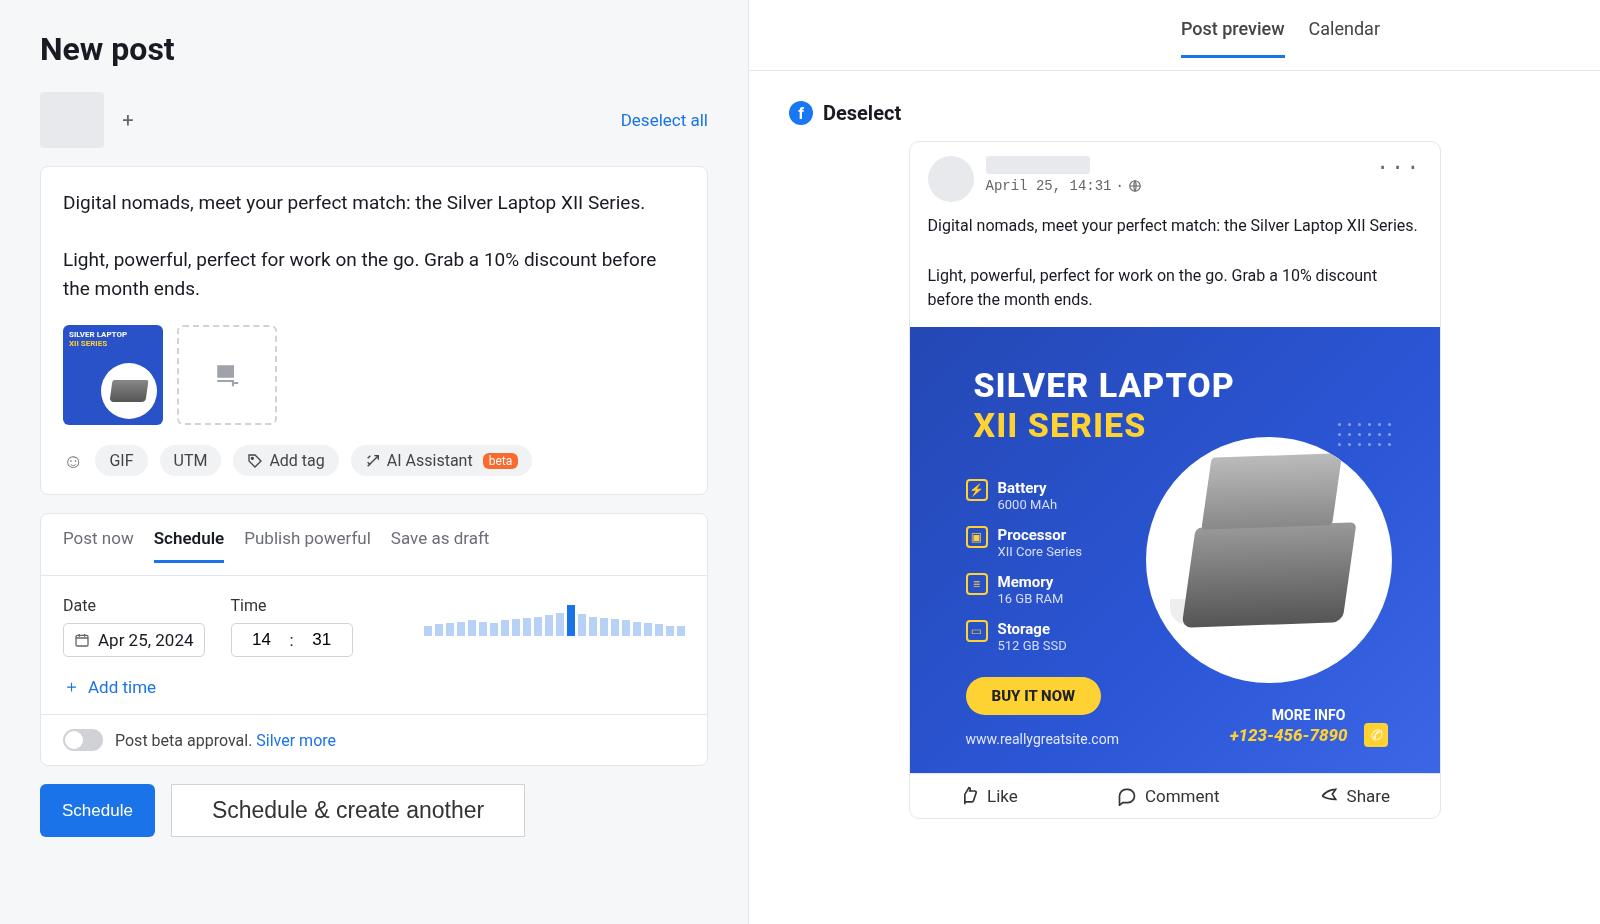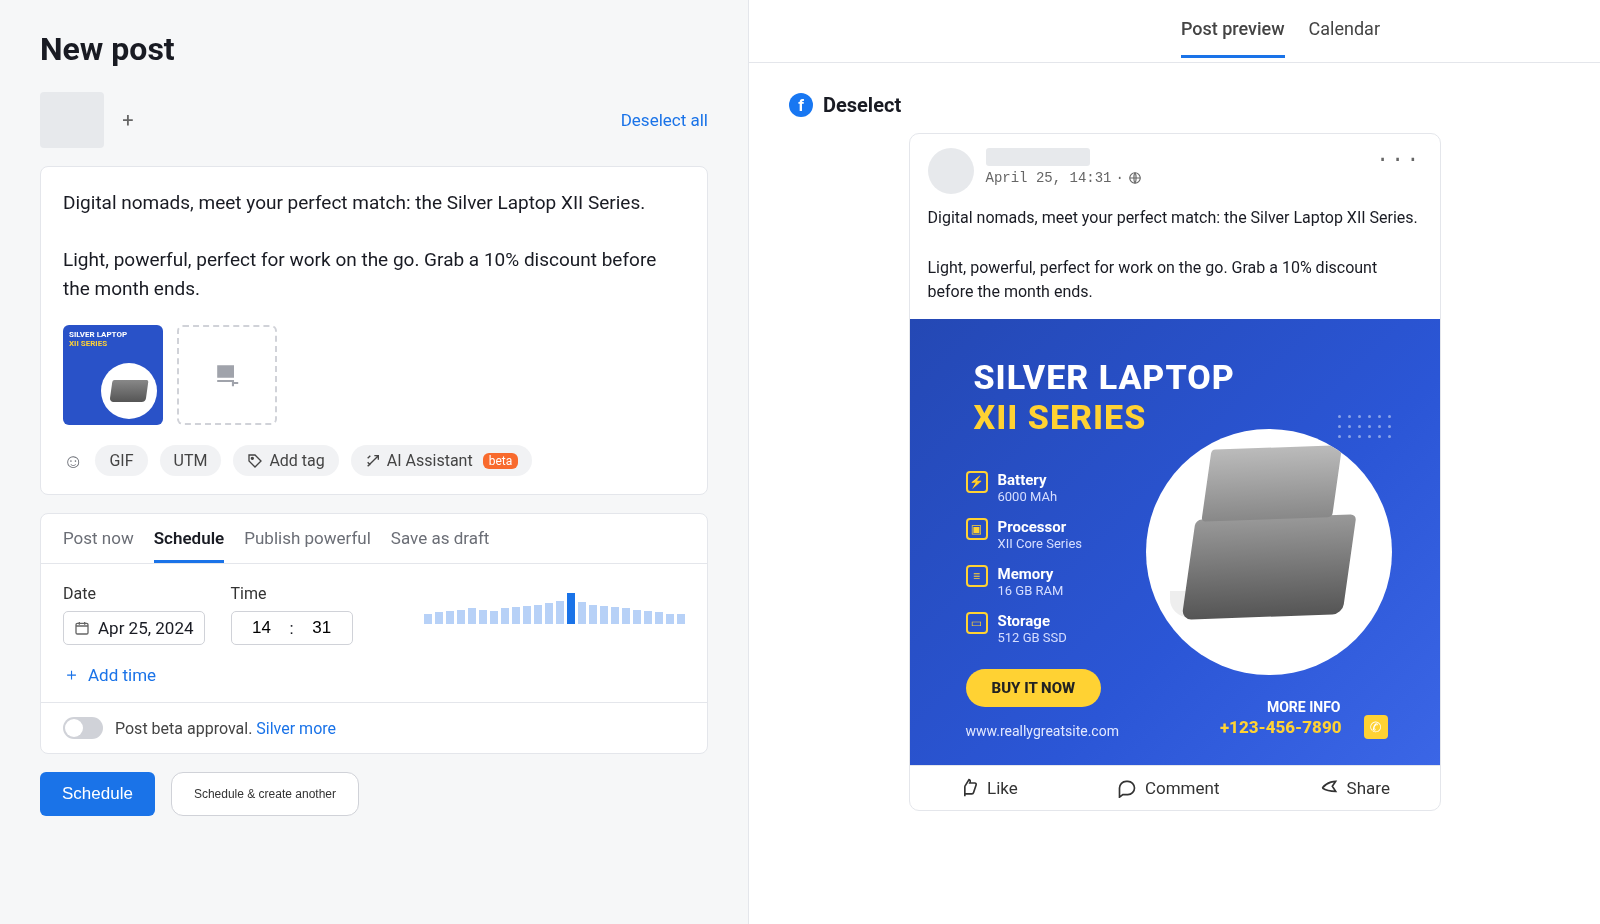--- a/index.html
+++ b/index.html
@@ -30,44 +30,44 @@
   .thumb-circle { position:absolute; right:6px; bottom:6px; width:56px; height:56px; background:#fff; border-radius:50%; display:flex; align-items:center; justify-content:center; }
   .thumb-laptop { width:36px; height:22px; background:linear-gradient(#888,#555); border-radius:2px 2px 4px 4px; transform: skewX(-8deg); }
   .add-media { width:100px; height:100px; border:2px dashed #d0d2d8; border-radius:6px; display:flex; align-items:center; justify-content:center; cursor:pointer; }
   .add-media svg { width:28px; height:28px; fill:#a0a3ab; }
   .toolbar { display:flex; gap:12px; align-items:center; }
   .tool-icon { color:#6b6e76; font-size:20px; cursor:pointer; }
   .pill { background:#f1f2f4; border-radius:18px; padding:6px 14px; font-size:16px; color:#444; cursor:pointer; display:inline-flex; align-items:center; gap:6px; }
   .badge-beta { background:#f86a2d; color:#fff; font-size:12px; border-radius:6px; padding:1px 6px; margin-left:4px; }
 
   .schedule-card { }
-  .sched-tabs { display:flex; gap:20px; padding:14px 22px 0 22px; border-bottom:1px solid #e4e6eb; }
+  .sched-tabs { display:flex; gap:20px; padding:14px 22px 12px 22px; border-bottom:1px solid #e4e6eb; }
   .sched-tab { font-size:17px; color:#6b6e76; padding-bottom:12px; cursor:pointer; }
   .sched-tab.active { color:#191b23; font-weight:600; border-bottom:3px solid #1a73e8; }
   .sched-body { padding:20px 22px 16px 22px; }
   .dt-row { display:flex; gap:26px; align-items:flex-start; }
   .dt-col { display:flex; flex-direction:column; gap:8px; }
   .dt-label { font-size:16px; color:#333; }
   .input-box { border:1px solid #d0d2d8; border-radius:5px; padding:6px 10px; display:flex; align-items:center; gap:8px; font-size:17px; }
   .input-box input { border:none; outline:none; font-size:17px; width:40px; text-align:center; }
   .input-box .date-val { font-size:17px; }
   .bars { display:flex; align-items:flex-end; gap:3px; height:40px; margin-left:auto; }
   .bars div { width:8px; background:#b7d1f7; }
   .bars .highlight { background:#1a73e8; }
   .add-time { margin-top:18px; color:#1a73e8; font-size:17px; display:inline-flex; gap:8px; align-items:center; cursor:pointer; }
   .approval-row { border-top:1px solid #e4e6eb; padding:14px 22px; display:flex; align-items:center; gap:12px; }
   .toggle { width:40px; height:22px; background:#d0d2d8; border-radius:11px; position:relative; cursor:pointer; }
   .toggle::after { content:""; position:absolute; top:2px; left:2px; width:18px; height:18px; background:#fff; border-radius:50%; }
   .approval-text { font-size:16px; color:#444; }
   .action-row { margin-top:18px; display:flex; gap:16px; }
   .btn-primary { background:#1a73e8; color:#fff; border:none; border-radius:6px; padding:12px 22px; font-size:17px; cursor:pointer; }
-  .btn-secondary { background:#fff; border:1px solid #d0d2d8; border-radius:12px; padding:12px 22px; font-size:12px; cursor:pointer; color:#333; }
+  .btn-secondary { background:#fff; border:1px solid #d0d2d8; border-radius:0; padding:12px 40px; font-size:23px; cursor:pointer; color:#333; }
 
   
-  .right-tabs { display:flex; justify-content:flex-end; gap:24px; padding:18px 220px 4px 0; border-bottom:1px solid #e4e6eb; }
+  .right-tabs { display:flex; justify-content:flex-end; gap:24px; padding:18px 220px 12px 0; border-bottom:1px solid #e4e6eb; }
   .right-tab { font-size:18px; color:#444; padding-bottom:16px; cursor:pointer; }
   .right-tab.active { border-bottom:3px solid #1a73e8; font-weight:500; }
   .preview-wrap { padding:30px 40px 30px 40px; }
   .platform-header { display:flex; align-items:center; gap:10px; margin-bottom:16px; }
   .fb-icon { width:24px; height:24px; border-radius:50%; background:#1877f2; display:flex; align-items:center; justify-content:center; color:#fff; font-weight:700; font-size:16px; }
   .platform-name { font-size:20px; font-weight:700; }
   .post-card { border:1px solid #e4e6eb; border-radius:10px; overflow:hidden; width:532px; margin:0 auto; }
   .post-header { padding:14px 18px 8px 18px; display:flex; gap:12px;font-family:Liberation Mono, monospace; }
   .post-avatar { width:46px; height:46px; border-radius:50%; background:#e7e9ec; }
   .post-meta { flex:1; }
@@ -85,21 +85,21 @@
   .pi-cup { width:38px; height:26px; background:#eee; border-radius:0 0 18px 18px; position:absolute; bottom:58px; left:24px; }
   .specs { position:absolute; left:56px; top:152px; font-size:14px; }
   .spec { display:flex; gap:10px; margin-bottom:14px; align-items:flex-start; }
   .spec-icon { width:22px; height:22px; border:2px solid #ffd233; border-radius:4px; display:flex; align-items:center; justify-content:center; font-size:12px; color:#ffd233; flex-shrink:0; }
   .spec-label { font-weight:700; font-size:15px; }
   .spec-sub { font-size:13px; color:#d6deff; }
   .buy-btn { position:absolute; left:56px; bottom:58px; background:#ffd233; color:#222; font-weight:800; padding:10px 26px; border-radius:22px; font-size:15px; }
   .site { position:absolute; left:56px; bottom:26px; font-size:14px; color:#e2e8ff; }
   .more-info { position:absolute; right:52px; bottom:26px; text-align:center; }
   .more-info-label { font-size:14px; font-weight:700; color:#fff; }
-  .phone-row { display:flex; align-items:center; gap:22px; justify-content:space-between; }
+  .phone-row { display:flex; align-items:center; gap:16px; justify-content:space-between;font-style:italic; }
   .phone { font-size:17px; font-weight:800; color:#ffd233; }
   .phone-chip { width:24px; height:24px; background:#ffd233; border-radius:4px; display:flex; align-items:center; justify-content:center; font-size:14px; }
   .dots-grid { position:absolute; right:48px; top:96px; display:grid; grid-template-columns:repeat(6,4px); grid-auto-rows:4px; gap:6px; }
   .dots-grid span { width:3px; height:3px; background:#8aa3e8; border-radius:50%; }
   .post-actions { display:flex; justify-content:space-around; padding:12px 0; border-top:1px solid #e4e6eb;text-align:center; }
   .pa { display:flex; align-items:center; gap:8px; color:#333; font-size:17px; cursor:pointer; }
 </style>
 </head>
 <body>
 

